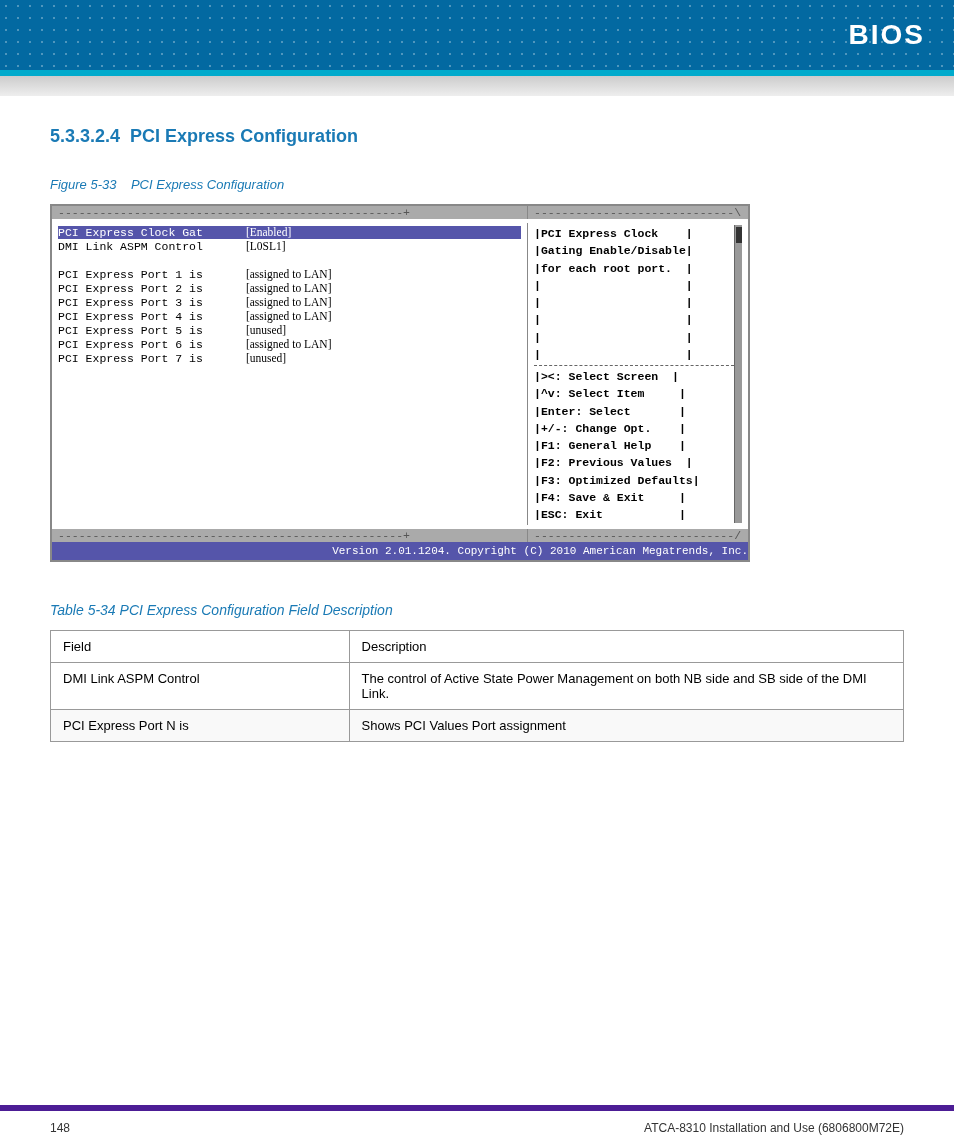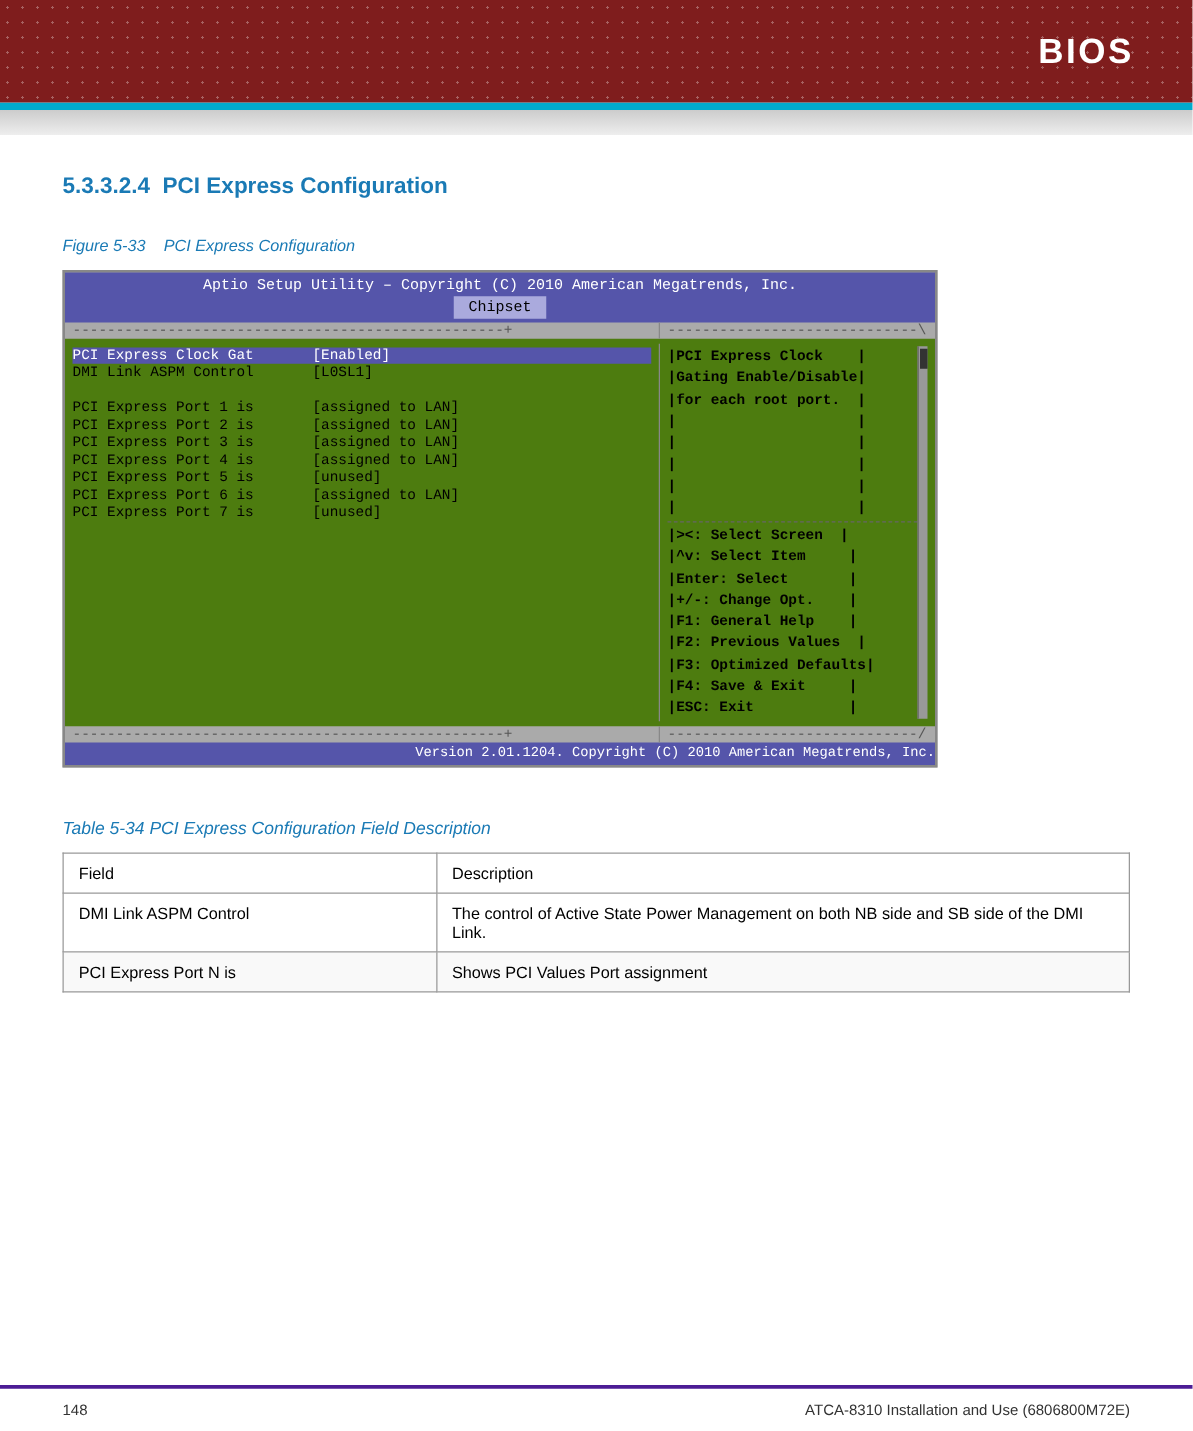--- a/index.html
+++ b/index.html
@@ -7,27 +7,27 @@
       font-family: Arial, sans-serif;
       font-size: 13px;
       background: #fff;
       color: #000;
       width: 954px;
       min-height: 1145px;
     }
 
     
     .top-header {
-      background: #7f1d1d;
-      height: 82px;
+      background: #0369a1;
+      height: 70px;
       position: relative;
       display: flex;
       align-items: center;
       justify-content: flex-end;
-      padding-right: 47px;
+      padding-right: 29px;
     }
     .top-header-dots {
       position: absolute;
       top: 0; left: 0; right: 0; bottom: 0;
       background-image: radial-gradient(circle, rgba(255,255,255,0.3) 1px, transparent 1px);
       background-size: 12px 12px;
     }
     .top-header-title {
       font-size: 28px;
       font-weight: bold;
@@ -91,21 +91,21 @@
     .bios-header-tab {
       background: #aaaadd;
       color: #000;
       display: inline-block;
       padding: 2px 12px;
       margin-top: 2px;
       font-family: 'Courier New', Courier, monospace;
       font-size: 12px;
     }
     .bios-body {
-      background: #4d7c0f;
+      background: #ffffff;
       display: flex;
       padding: 4px 0;
     }
     .bios-left {
       flex: 1;
       padding: 2px 6px;
       border-right: 1px solid #888;
     }
     .bios-right {
       width: 220px;
@@ -124,20 +124,21 @@
     }
     .bios-row.highlighted {
       background: #5555aa;
       color: #fff;
     }
     .bios-field {
       min-width: 185px;
     }
     .bios-value {
       color: #000;
+      font-family: Liberation Serif, serif;
     }
     .bios-row.highlighted .bios-value {
       color: #fff;
     }
     .bios-right-line {
       font-family: 'Courier New', Courier, monospace;
       font-size: 11.5px;
       color: #000;
       line-height: 1.5;
     }
@@ -178,21 +179,21 @@
     table.desc-table tr:nth-child(even) td {
       background: #f9f9f9;
     }
 
     
     .page-footer {
       position: absolute;
       bottom: 0;
       left: 0;
       right: 0;
-      border-top: 3px solid #4c1d95;
+      border-top: 6px solid #4c1d95;
       padding: 10px 50px;
       display: flex;
       justify-content: space-between;
       font-size: 12px;
       color: #333;
     }
     .page-wrapper {
       position: relative;
       min-height: 1145px;
     }
@@ -216,25 +217,20 @@
     <div class="section-heading">
       <span>5.3.3.2.4</span>&nbsp;&nbsp;<span>PCI Express Configuration</span>
     </div>
 
     <div class="figure-caption">
       <span>Figure 5-33</span>&nbsp;&nbsp;&nbsp;&nbsp;<span>PCI Express Configuration</span>
     </div>
 
     <div class="bios-box">
 
-      <div class="bios-header-row">
-        <span>Aptio Setup Utility – Copyright (C) 2010 American Megatrends, Inc.</span>
-        <br>
-        <span class="bios-header-tab">Chipset</span>
-      </div>
 
       <div style="display:flex;">
         <div style="flex:1; padding: 0 6px; font-family:'Courier New',monospace; font-size:11.5px; color:#555; border-right:1px solid #888;">
           <span>--------------------------------------------------+</span>
         </div>
         <div style="width:220px; font-family:'Courier New',monospace; font-size:11.5px; color:#555; padding: 0 6px;">
           <span>-----------------------------\</span>
         </div>
       </div>
 

